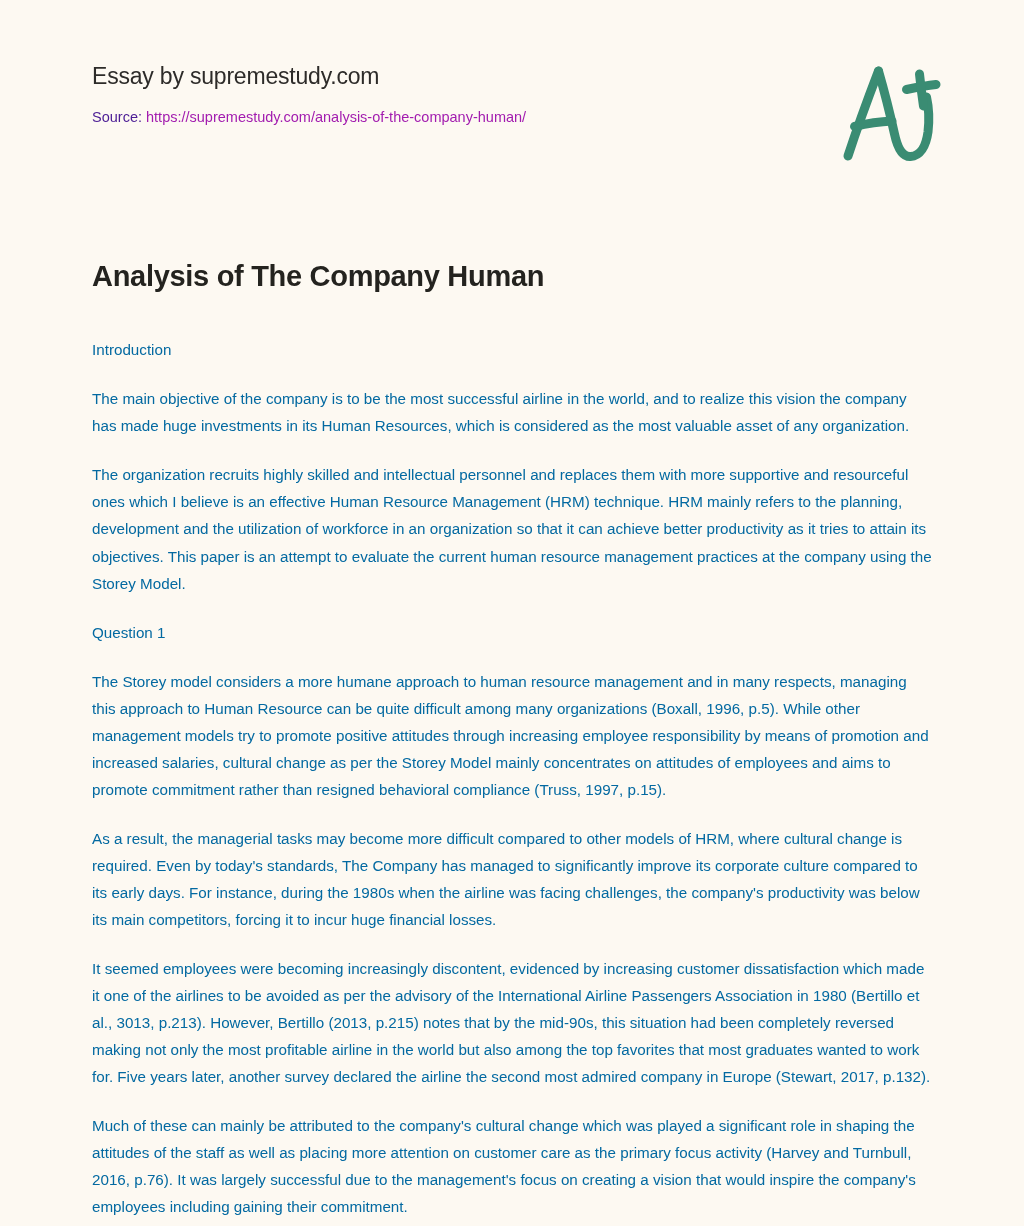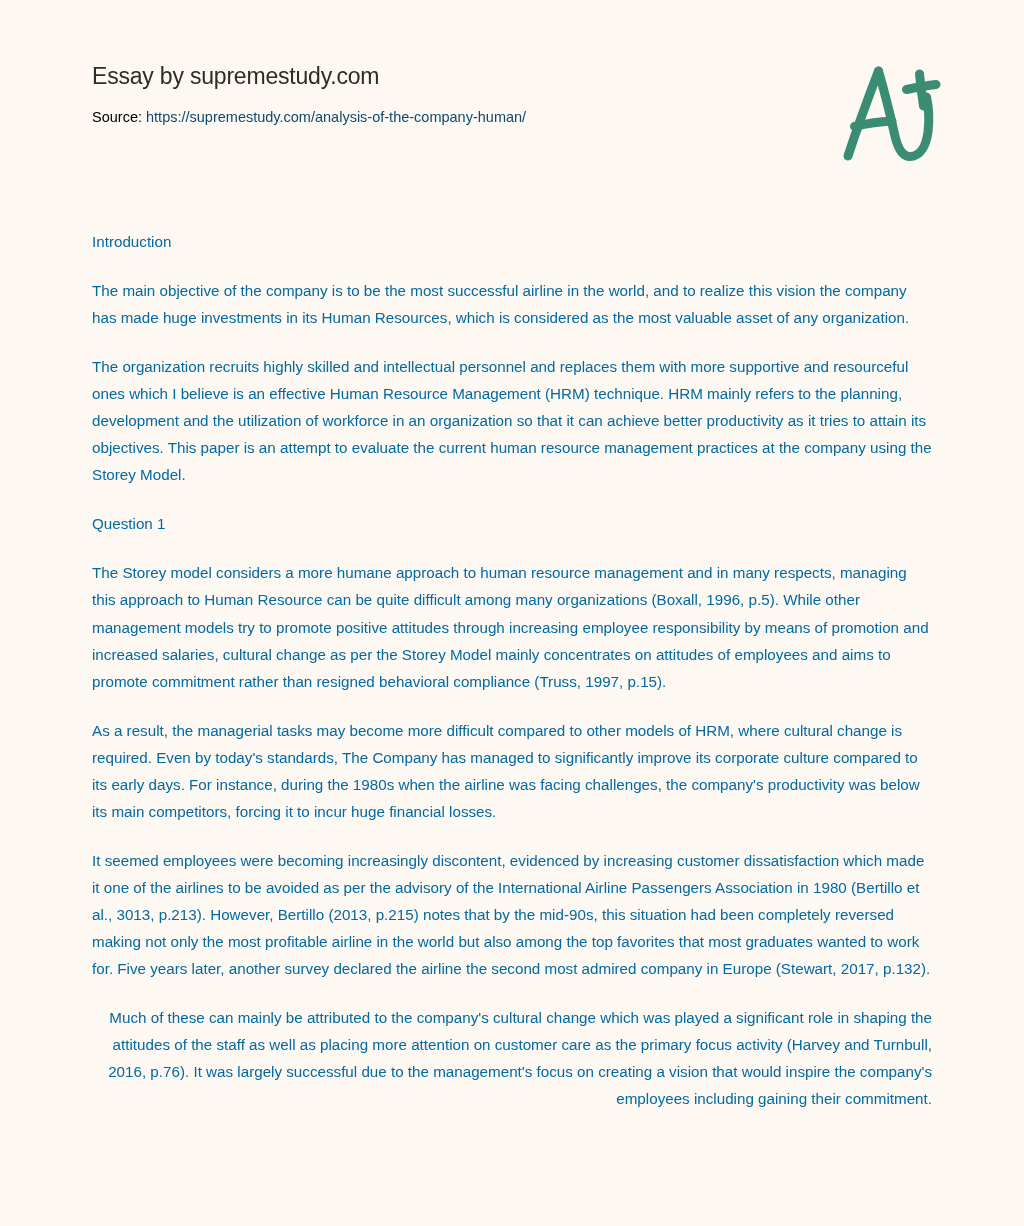--- a/index.html
+++ b/index.html
@@ -44,26 +44,26 @@
 
   .source-line {
     margin-top: 16px;
     font-size: 14.5px;
     color: #6f6c68;
     line-height: 1.4;
     white-space: nowrap;
   }
 
   .source-label {
-    color: #000000;
+    color: #4c1d95;
     text-align: right;
   }
 
   .source-url {
-    color: #0c4a6e;
+    color: #a21caf;
     text-decoration: none;
   }
 
   .logo-wrap {
     position: absolute;
     top: 64px;
     right: 78px;
     width: 112px;
     height: 104px;
   }
@@ -95,21 +95,20 @@
   .article-body p {
     font-size: 15.2px;
     line-height: 1.78;
     color: #0369a1;
     margin: 0 0 22px 0;
     max-width: 845px;
   }
 
   .article-body p:last-child {
     margin-bottom: 0;
-    text-align: right;
   }
 </style>
 </head>
 <body>
 
 <div class="page">
 
   <header class="site-header">
     <div class="brand-line">Essay by supremestudy.com</div>
 
@@ -130,20 +129,21 @@
 
           <path d="M72.5 25.5 C82 23.5, 92.5 21.5, 102 20.5" stroke-width="9"></path>
 
           <path d="M85.5 10 C86.5 20, 88 32, 89.5 42" stroke-width="9"></path>
         </g>
       </svg>
     </div>
   </header>
 
   <main class="article">
+    <h1 class="article-title">Analysis of The Company Human</h1>
 
     <div class="article-body">
       <p>Introduction</p>
       <p>The main objective of the company is to be the most successful airline in the world, and to realize this vision the company has made huge investments in its Human Resources, which is considered as the most valuable asset of any organization.</p>
       <p>The organization recruits highly skilled and intellectual personnel and replaces them with more supportive and resourceful ones which I believe is an effective Human Resource Management (HRM) technique. HRM mainly refers to the planning, development and the utilization of workforce in an organization so that it can achieve better productivity as it tries to attain its objectives. This paper is an attempt to evaluate the current human resource management practices at the company using the Storey Model.</p>
       <p>Question 1</p>
       <p>The Storey model considers a more humane approach to human resource management and in many respects, managing this approach to Human Resource can be quite difficult among many organizations (Boxall, 1996, p.5). While other management models try to promote positive attitudes through increasing employee responsibility by means of promotion and increased salaries, cultural change as per the Storey Model mainly concentrates on attitudes of employees and aims to promote commitment rather than resigned behavioral compliance (Truss, 1997, p.15).</p>
       <p>As a result, the managerial tasks may become more difficult compared to other models of HRM, where cultural change is required. Even by today's standards, The Company has managed to significantly improve its corporate culture compared to its early days. For instance, during the 1980s when the airline was facing challenges, the company's productivity was below its main competitors, forcing it to incur huge financial losses.</p>
       <p>It seemed employees were becoming increasingly discontent, evidenced by increasing customer dissatisfaction which made it one of the airlines to be avoided as per the advisory of the International Airline Passengers Association in 1980 (Bertillo et al., 3013, p.213). However, Bertillo (2013, p.215) notes that by the mid-90s, this situation had been completely reversed making not only the most profitable airline in the world but also among the top favorites that most graduates wanted to work for. Five years later, another survey declared the airline the second most admired company in Europe (Stewart, 2017, p.132).</p>
       <p>Much of these can mainly be attributed to the company's cultural change which was played a significant role in shaping the attitudes of the staff as well as placing more attention on customer care as the primary focus activity (Harvey and Turnbull, 2016, p.76). It was largely successful due to the management's focus on creating a vision that would inspire the company's employees including gaining their commitment.</p>

